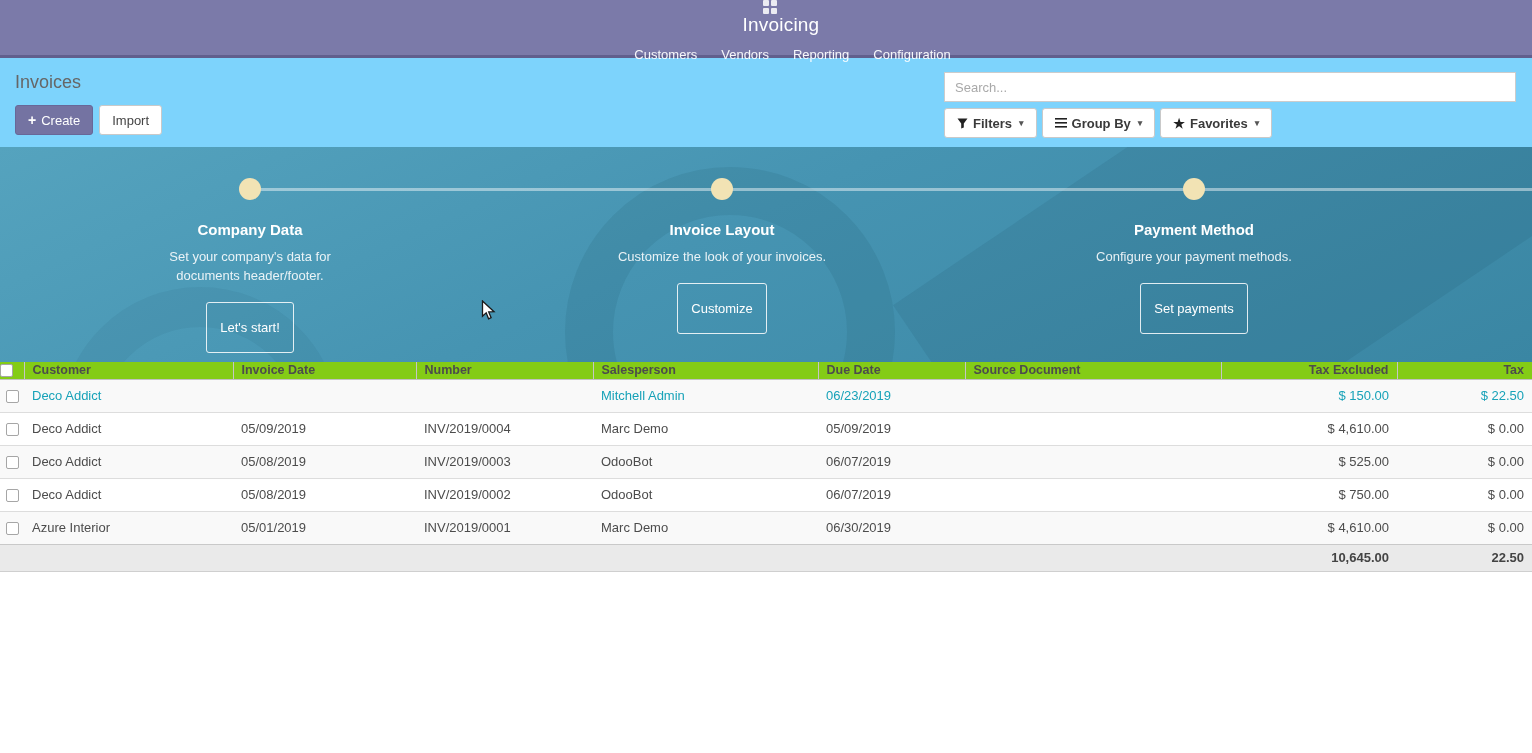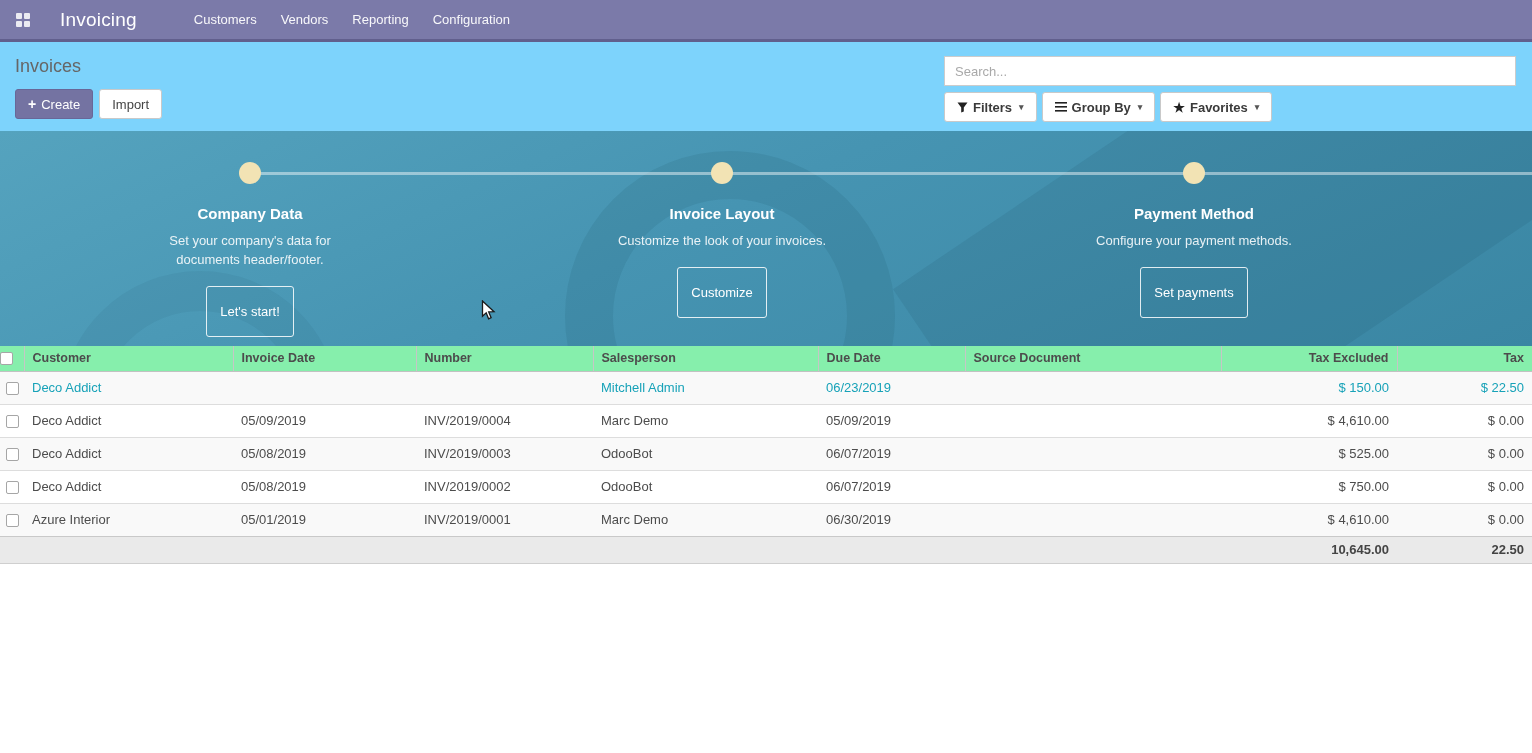--- a/index.html
+++ b/index.html
@@ -9,24 +9,25 @@
     width: 1532px; height: 753px;
     overflow: hidden;
     background: #fff;
     font-family: "Liberation Sans", sans-serif;
     color: #4c4c4c;
   }
 
   
   .topbar {
     display: flex; align-items: center;
-    height: 42px;
+    height: 58px;
     background: #7b7aa9;
     border-bottom: 3px solid #615f8d;
     padding: 0 0 0 8px;
+    flex-direction: column;
   }
   .apps-btn { width: 30px; height: 38px; display: flex; align-items: center; justify-content: center; cursor: pointer; }
   .grid-icon { display: grid; grid-template-columns: 6px 6px; grid-template-rows: 6px 6px; gap: 2px; }
   .grid-icon i { background: rgba(255,255,255,0.85); border-radius: 1px; }
   .app-title { color: #fff; font-size: 19px; margin-left: 22px; letter-spacing: .2px; cursor: pointer; }
   .top-nav { display: flex; margin-left: 45px; height: 38px; align-items: center; }
   .top-nav .nav-item {
     color: rgba(255,255,255,0.95);
     font-size: 13px;
     padding: 0 12px;
@@ -88,23 +89,23 @@
     background: transparent;
     border: 1px solid rgba(255,255,255,0.85);
     color: #fff; font-size: 13px;
     padding: 17px 13px; border-radius: 3px;
     cursor: pointer; font-family: "Liberation Sans", sans-serif;
   }
 
   
   .list-table { width: 1532px; border-collapse: collapse; table-layout: fixed; }
   .list-table th {
-    background: #86efac;
+    background: #84cc16;
     font-size: 12.5px; font-weight: bold; color: #4c4c4c;
-    text-align: left; height: 25px; padding: 0 8px;
+    text-align: left; height: 17px; padding: 0 8px;
     border-left: 1px solid #c6c6c6;
     border-bottom: 1px solid #c2c2c2;
     cursor: pointer;
   }
   .list-table th:first-child { border-left: none; cursor: default; }
   .list-table th.num, .list-table td.num { text-align: right; }
   .list-table td {
     font-size: 13px; height: 33px; padding: 0 8px;
     border-top: 1px solid #ddd; color: #4c4c4c;
     overflow: hidden; white-space: nowrap;

